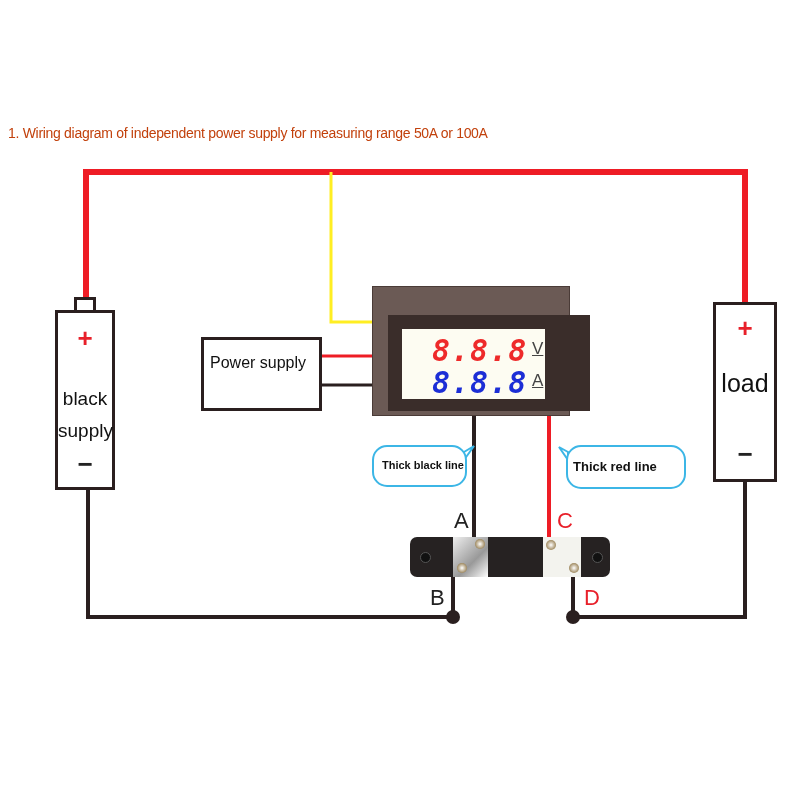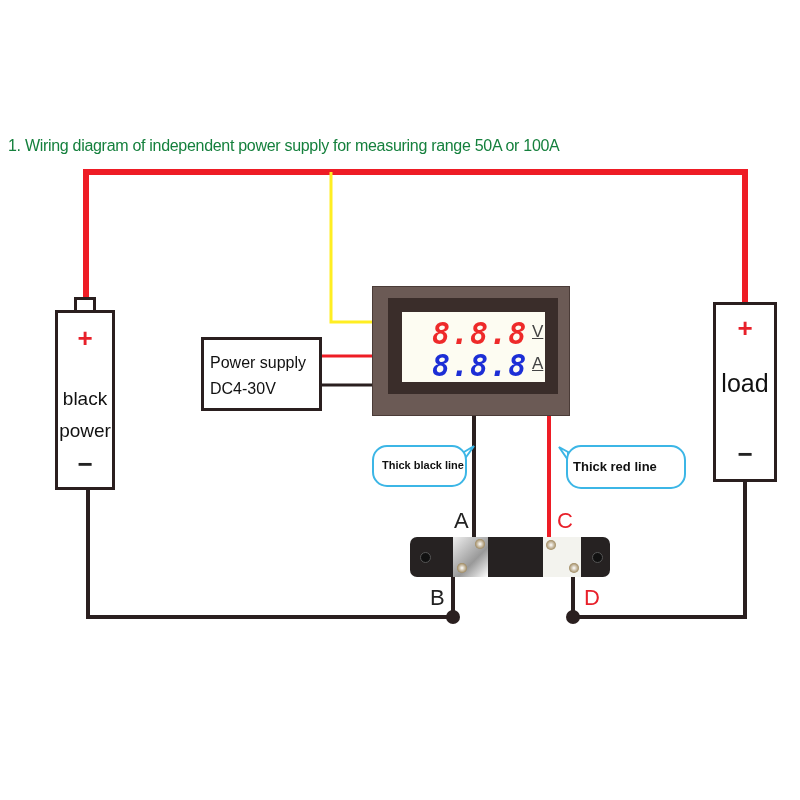--- a/index.html
+++ b/index.html
@@ -1,28 +1,28 @@
 <!DOCTYPE html>
 <html><head>
 <meta charset="utf-8">
 <style>
   html, body { margin:0; padding:0; background:#ffffff; }
   body { width:800px; height:800px; position:relative; overflow:hidden; font-family:"Liberation Sans", sans-serif; }
-  .title { position:absolute; left:8px; top:137px; font-size:16px; color:#15803d; letter-spacing:-0.3px; white-space:nowrap; font-family:"Liberation Sans", sans-serif; }
+  .title { position:absolute; left:8px; top:125px; font-size:14px; color:#c2410c; letter-spacing:-0.3px; white-space:nowrap; font-family:"Liberation Sans", sans-serif; }
   svg.wires { position:absolute; left:0; top:0; width:800px; height:800px; }
   .batt { position:absolute; left:55px; top:310px; width:60px; height:180px; border:3px solid #2a1f1f; background:#fff; box-sizing:border-box; }
   .batt-cap { position:absolute; left:74px; top:297px; width:22px; height:16px; border:3px solid #2a1f1f; border-bottom:none; box-sizing:border-box; background:#fff; }
   .batt .plus, .load .plus { position:absolute; left:0; right:0; text-align:center; color:#e8202a; font-size:26px; font-weight:bold; }
   .batt .minus, .load .minus { position:absolute; left:0; right:0; text-align:center; color:#222; font-size:26px; font-weight:bold; }
   .batt .label { position:absolute; left:0; right:0; top:70px; text-align:center; font-size:19px; line-height:32px; color:#111; }
   .load { position:absolute; left:713px; top:302px; width:64px; height:180px; border:3px solid #2a1f1f; background:#fff; box-sizing:border-box; }
   .load .label { position:absolute; left:0; right:0; top:64px; text-align:center; font-size:25px; color:#111; }
   .psbox { position:absolute; left:201px; top:337px; width:121px; height:74px; border:3px solid #2a1f1f; box-sizing:border-box; background:#fff; padding:10px 0 0 6px; font-size:16px; line-height:26px; color:#111; }
   .meter { position:absolute; left:372px; top:286px; width:198px; height:130px; background:#6b5a55; border:1px solid #4a3b37; box-sizing:border-box; }
-  .meter-inner { position:absolute; left:15px; top:11px; width:170px; height:96px; background:#3a2d2a; }
+  .meter-inner { position:absolute; left:15px; top:28px; width:202px; height:96px; background:#3a2d2a; }
   .meter-screen { position:absolute; left:14px; top:14px; width:143px; height:70px; background:#fdfcf2; }
   .digits { position:absolute; font-family:"DejaVu Sans Mono", monospace; font-size:30px; font-weight:bold; letter-spacing:1px; font-style:italic; }
   .dv { left:30px; top:4px; color:#ee2a2a; }
   .da { left:30px; top:36px; color:#1c2ed6; }
   .unit { position:absolute; left:130px; font-size:17px; color:#444; text-decoration:underline; }
   .callout { position:absolute; border:2px solid #3cb6e6; border-radius:15px; background:#fff; font-weight:bold; color:#111; white-space:nowrap; box-sizing:border-box; }
   .c1 { left:372px; top:445px; width:95px; height:42px; font-size:11px; padding:12px 0 0 8px; }
   .c2 { left:566px; top:445px; width:120px; height:44px; font-size:13px; padding:12px 0 0 5px; }
   .term { position:absolute; font-size:22px; font-weight:500; }
   .shunt { position:absolute; left:410px; top:537px; width:200px; height:40px; background:#262222; border-radius:7px; }
@@ -57,34 +57,33 @@
 
   <polygon points="464,452 474,446 464,460" fill="#fff" stroke="#3cb6e6" stroke-width="2"></polygon>
   <polygon points="568,452 559,447 568,460" fill="#fff" stroke="#3cb6e6" stroke-width="2"></polygon>
 </svg>
 
 <div class="batt-cap"></div>
 <div class="batt">
   <div class="plus" style="top:10px;">+</div>
   <div class="label">
     <div>black</div>
-    <div>power</div>
+    <div>supply</div>
   </div>
   <div class="minus" style="top:136px;">−</div>
 </div>
 
 <div class="load">
   <div class="plus" style="top:8px;">+</div>
   <div class="label">load</div>
   <div class="minus" style="top:134px;">−</div>
 </div>
 
 <div class="psbox">
   <div>Power supply</div>
-  <div>DC4-30V</div>
 </div>
 
 <div class="meter">
   <div class="meter-inner">
     <div class="meter-screen">
       <div class="digits dv">8.8.8</div>
       <div class="unit" style="top:10px;">V</div>
       <div class="digits da">8.8.8</div>
       <div class="unit" style="top:42px;">A</div>
     </div>

